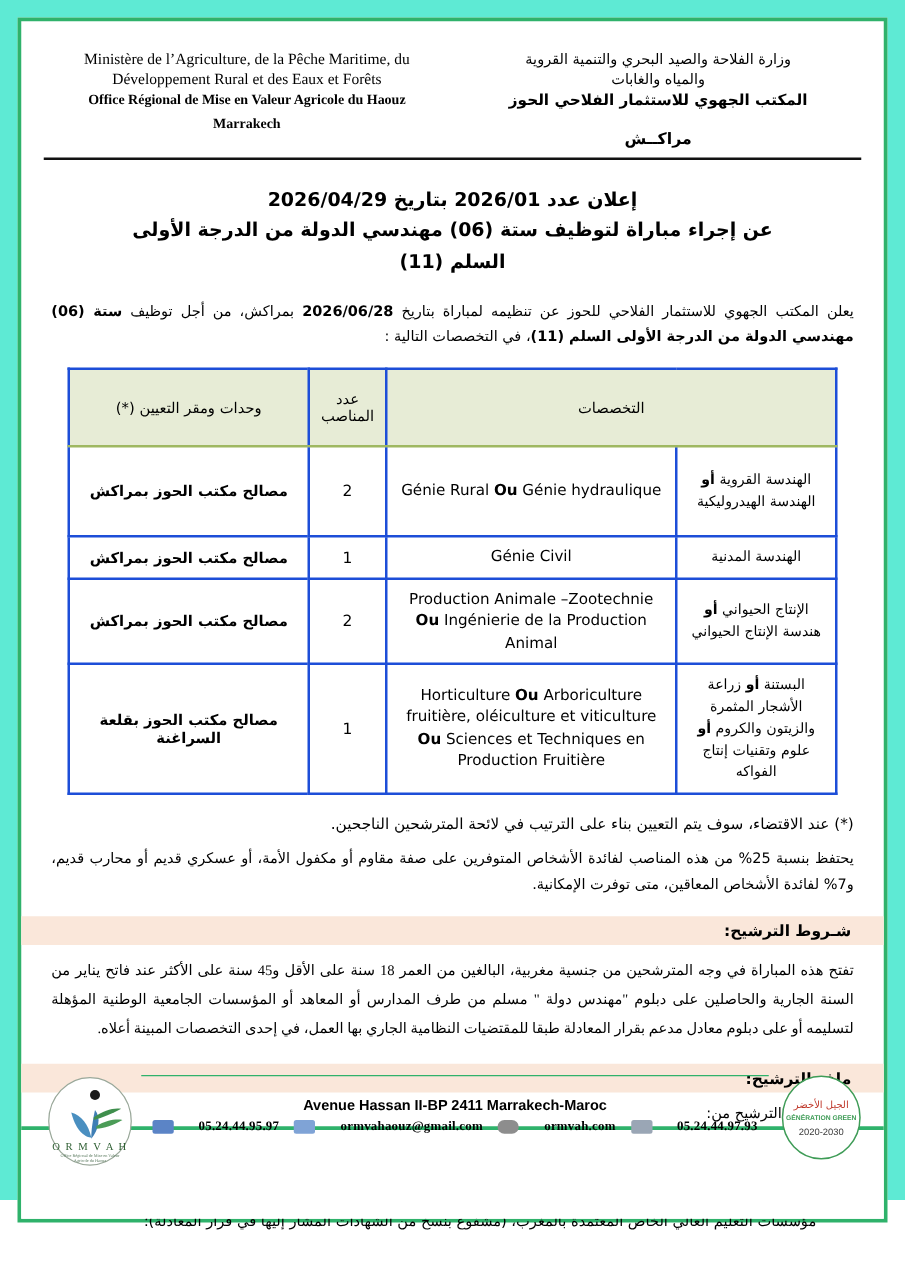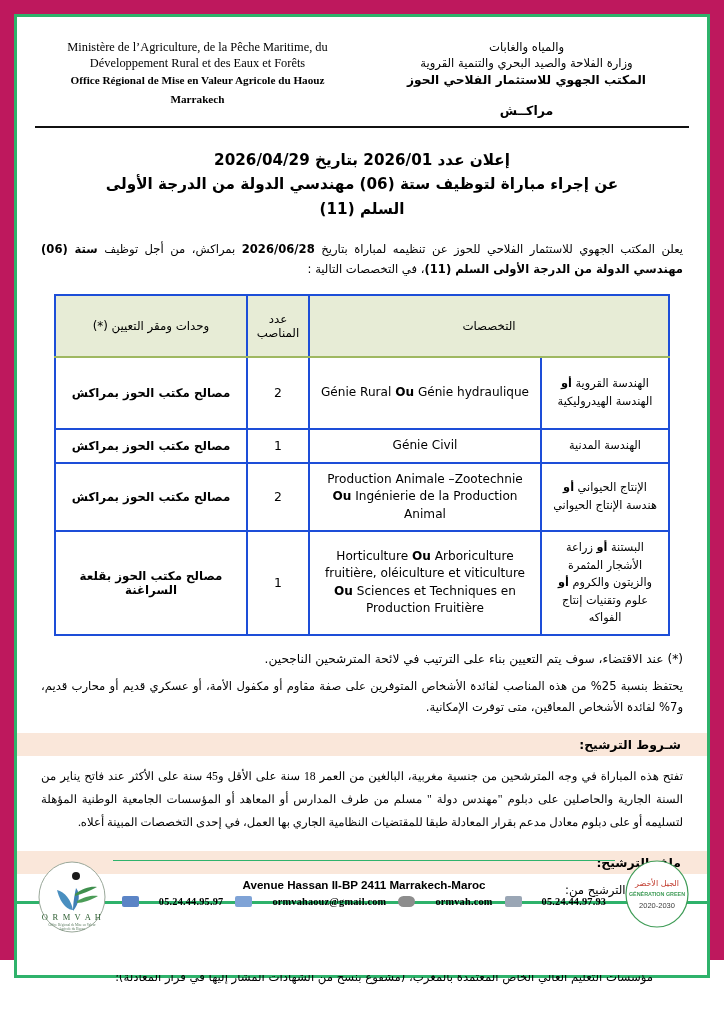--- a/index.html
+++ b/index.html
@@ -10,21 +10,21 @@
   body {
     width: 724px; height: 1024px;
     font-family: "Liberation Serif", "DejaVu Serif", serif;
     color: #000;
     overflow: hidden;
   }
 
   .page {
     position: relative;
     width: 724px; height: 960px;
-    background: #be185d;
+    background: #5eead4;
   }
 
   
   .frame {
     position: absolute;
     left: 14px; top: 14px;
     width: 696px; height: 964px;
     border: 3px solid #2fb26b;
     background: #fff;
   }
@@ -273,22 +273,22 @@
     <div class="header">
 
       <div class="hdr-col hdr-left">
         <div class="l1">Ministère de l’Agriculture, de la Pêche Maritime, du Développement Rural et des Eaux et Forêts</div>
         <div class="l2">Office Régional de Mise en Valeur Agricole du Haouz</div>
         <div class="l3">Marrakech</div>
       </div>
 
 
       <div class="hdr-col hdr-right">
+        <div>وزارة الفلاحة والصيد البحري والتنمية القروية</div>
         <div>والمياه والغابات</div>
-        <div>وزارة الفلاحة والصيد البحري والتنمية القروية</div>
         <div class="b">المكتب الجهوي للاستثمار الفلاحي الحوز</div>
         <div class="city">مراكــش</div>
       </div>
     </div>
 
     <hr class="rule">
 
     <div class="title">
       <div>إعلان عدد 2026/01 بتاريخ 2026/04/29</div>
       <div>عن إجراء مباراة لتوظيف ستة (06) مهندسي الدولة من الدرجة الأولى السلم (11)</div>

